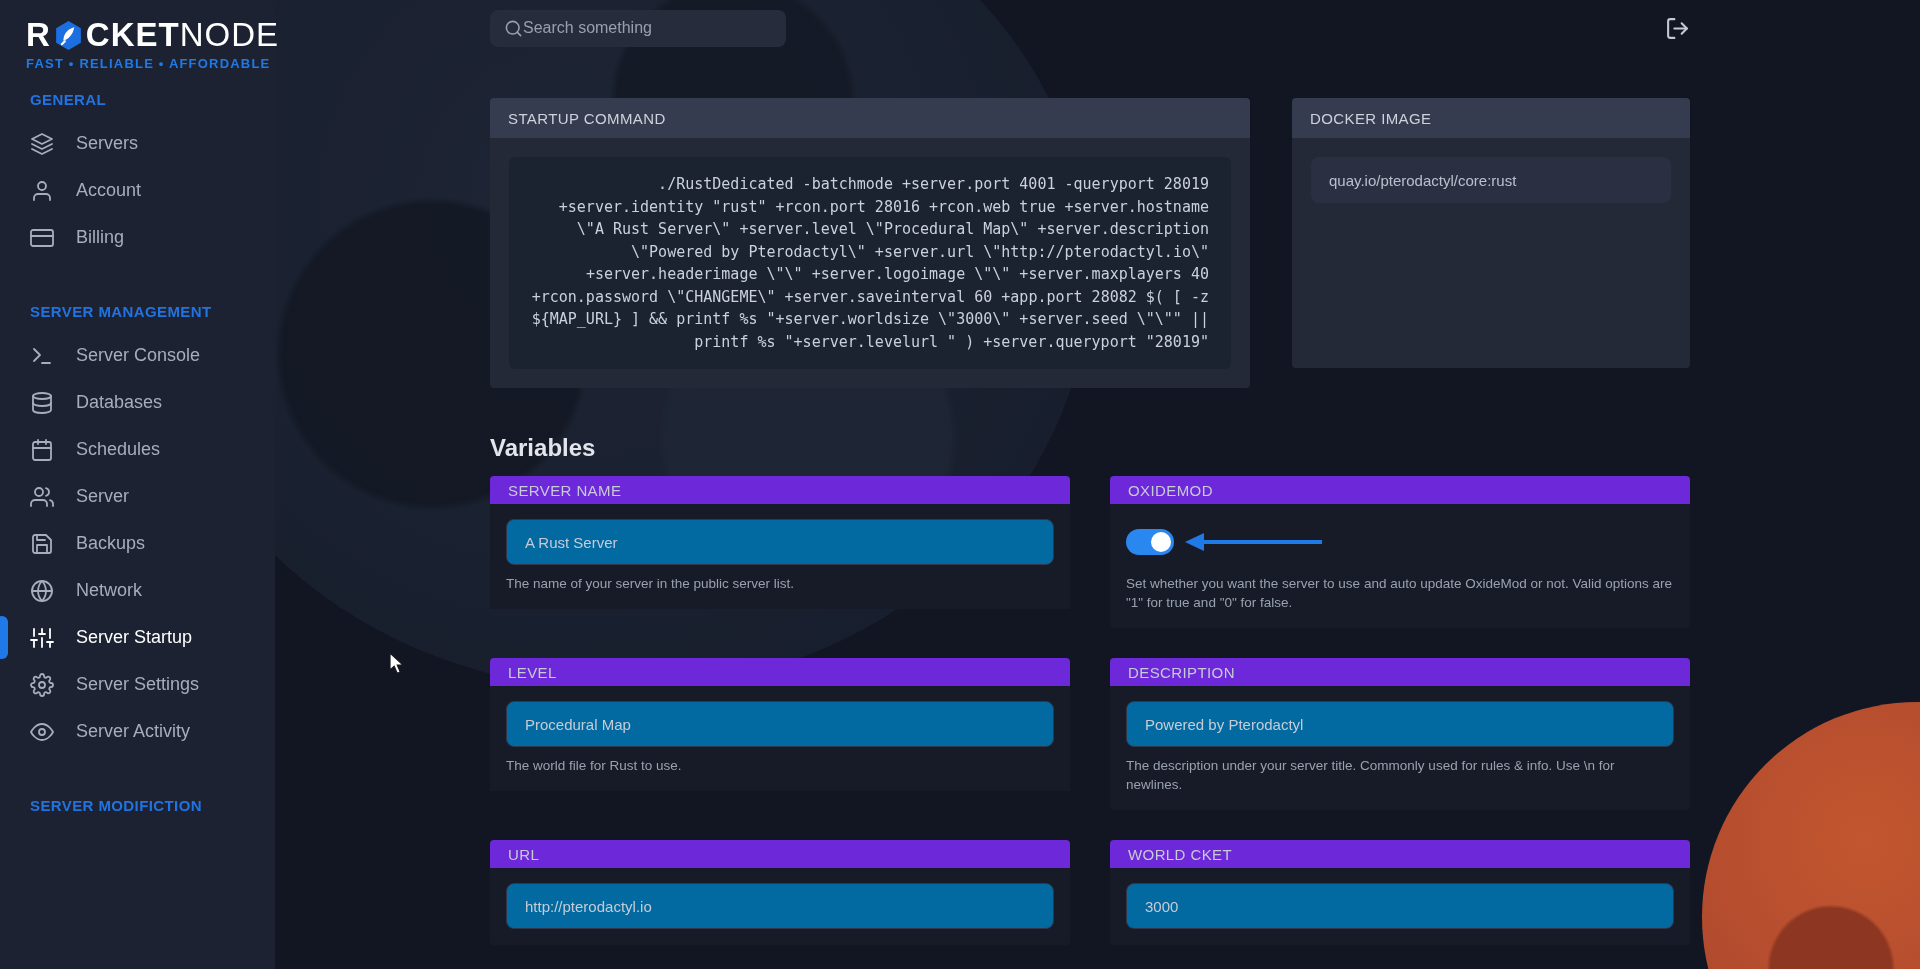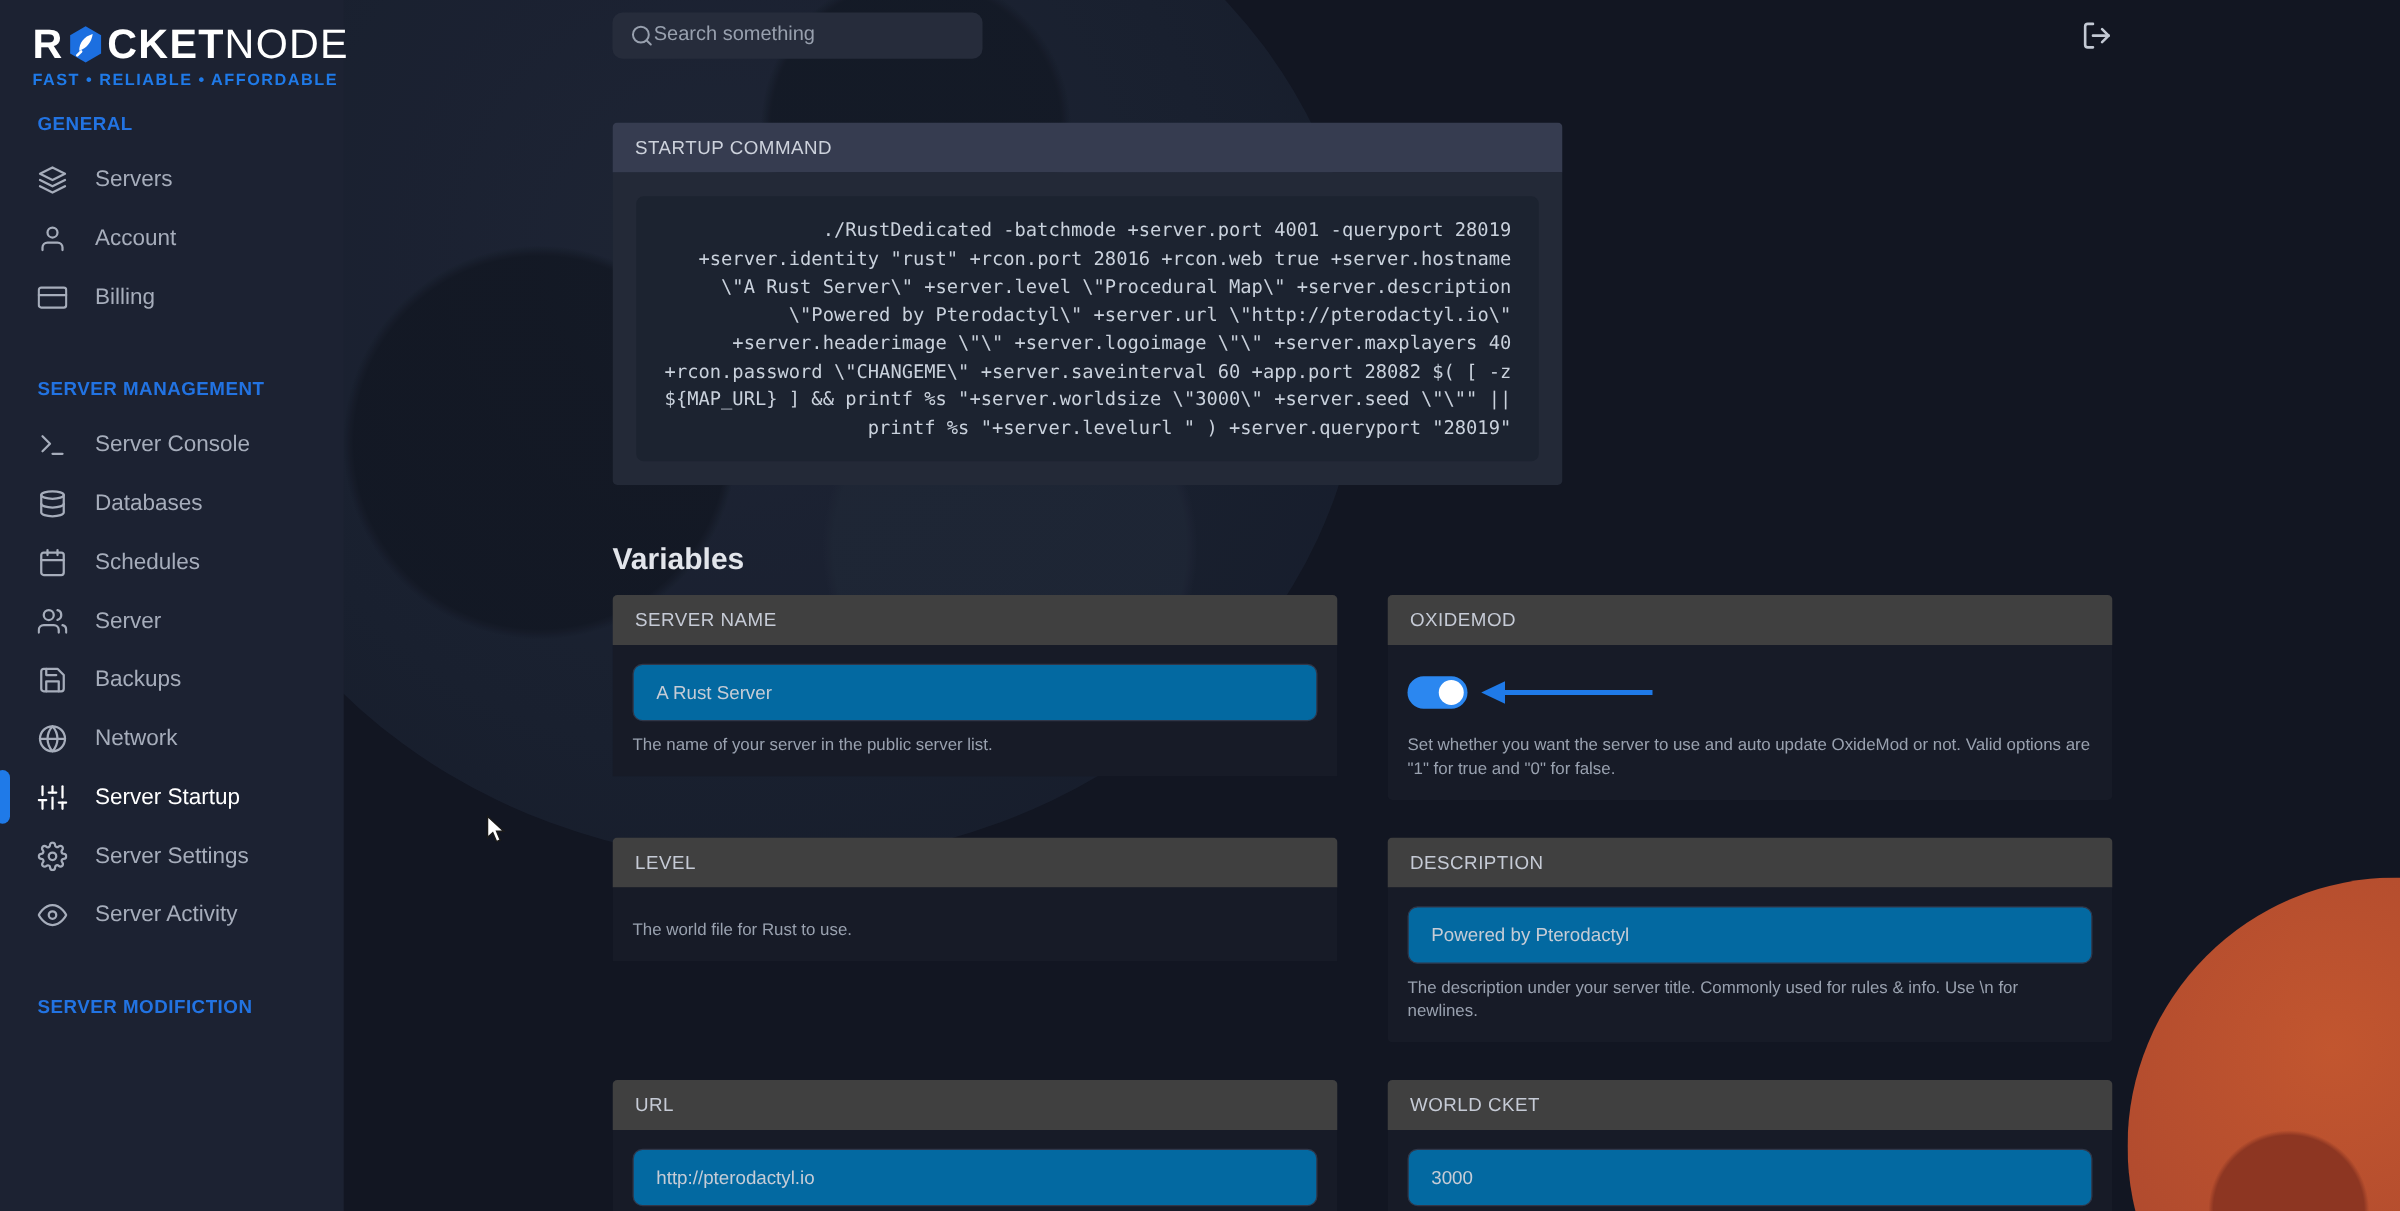--- a/index.html
+++ b/index.html
@@ -105,22 +105,22 @@
   .readonly-input {
     height:46px; display:flex; align-items:center; padding:0 18px;
     background:#2a3042; border-radius:8px; color:#b9c0cc; font-size:15px;
   }
 
   
   .vars-heading { margin:46px 0 14px; color:#e2e5eb; font-size:24px; font-weight:700; }
   .vars-grid { display:grid; grid-template-columns:1fr 1fr; column-gap:40px; row-gap:30px; }
   .var-card { border-radius:4px; overflow:hidden; }
   .var-header {
-    height:40px; display:flex; align-items:center; padding:0 18px;
-    background:#404040; color:#c6cbd6; font-size:15px; letter-spacing:.4px;
+    height:28px; display:flex; align-items:center; padding:0 18px;
+    background:#6d28d9; color:#c6cbd6; font-size:15px; letter-spacing:.4px;
   }
   .var-body { background:#171b27; padding:15px 16px 16px; }
   .var-input {
     width:100%; height:46px; padding:0 18px;
     background:#0369a1; border:1px solid #303749; border-radius:8px;
     color:#c6ccd6; font-size:15px; outline:none;
     font-family:"Liberation Sans", sans-serif;
   }
   .var-help { margin-top:9px; color:#99a1af; font-size:13.5px; line-height:19px; }
 
@@ -342,20 +342,26 @@
     </span>
   </header>
 
   <section class="row-top">
     <div class="panel">
       <div class="panel-header">STARTUP COMMAND</div>
       <div class="panel-body">
         <pre class="code">./RustDedicated -batchmode +server.port 4001 -queryport 28019 +server.identity "rust" +rcon.port 28016 +rcon.web true +server.hostname \"A Rust Server\" +server.level \"Procedural Map\" +server.description \"Powered by Pterodactyl\" +server.url \"http://pterodactyl.io\" +server.headerimage \"\" +server.logoimage \"\" +server.maxplayers 40 +rcon.password \"CHANGEME\" +server.saveinterval 60 +app.port 28082 $( [ -z ${MAP_URL} ] &amp;&amp; printf %s "+server.worldsize \"3000\" +server.seed \"\"" || printf %s "+server.levelurl " ) +server.queryport "28019"</pre>
       </div>
     </div>
+    <div class="panel">
+      <div class="panel-header">DOCKER IMAGE</div>
+      <div class="panel-body docker-body">
+        <div class="readonly-input">quay.io/pterodactyl/core:rust</div>
+      </div>
+    </div>
   </section>
 
   <h2 class="vars-heading">Variables</h2>
 
   <div class="vars-grid" id="vars-grid">
   <div class="var-card">
     <div class="var-header">SERVER NAME</div>
     <div class="var-body"><input class="var-input" type="text" value="A Rust Server" style="">
       <div class="var-help">The name of your server in the public server list.</div>
     </div>
@@ -372,21 +378,21 @@
               <line x1="18" y1="12" x2="138" y2="12" stroke="#1f7ae8" stroke-width="4"></line>
               <path d="M20 3 L1 12 L20 21 Z" fill="#1f7ae8"></path>
             </svg>
           </div>
       <div class="var-help">Set whether you want the server to use and auto update OxideMod or not. Valid options are "1" for true and "0" for false.</div>
     </div>
   </div>
 
   <div class="var-card">
     <div class="var-header">LEVEL</div>
-    <div class="var-body">
+    <div class="var-body"><input class="var-input" type="text" value="Procedural Map" style="">
       <div class="var-help">The world file for Rust to use.</div>
     </div>
   </div>
 
   <div class="var-card">
     <div class="var-header">DESCRIPTION</div>
     <div class="var-body"><input class="var-input" type="text" value="Powered by Pterodactyl" style="">
       <div class="var-help">The description under your server title. Commonly used for rules &amp; info. Use \n for newlines.</div>
     </div>
   </div>

